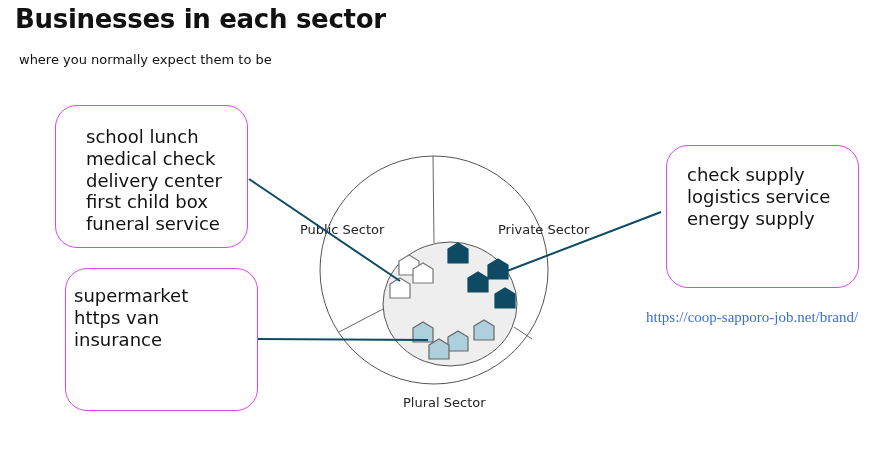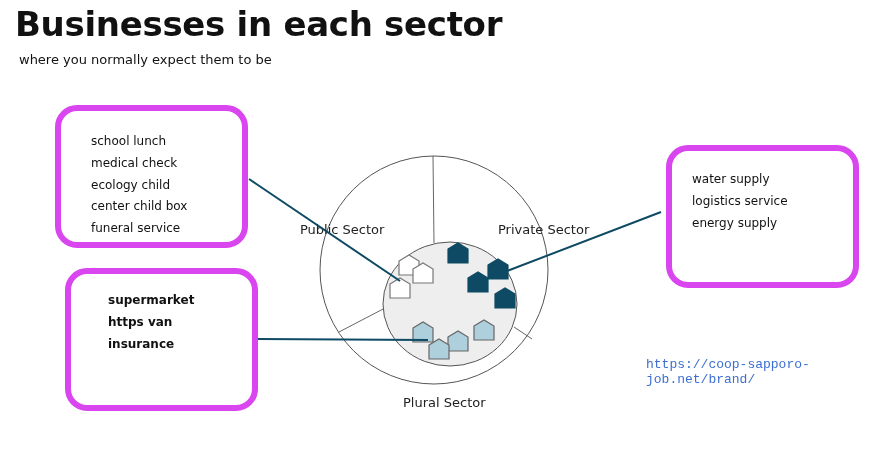--- a/index.html
+++ b/index.html
@@ -1,28 +1,28 @@
 <!DOCTYPE html>
 <html><head>
   <meta charset="utf-8">
   <style>
     html, body { margin: 0; padding: 0; background: #ffffff; }
     body { width: 886px; height: 453px; position: relative; overflow: hidden;
            font-family: "DejaVu Sans", sans-serif; color: #111; }
-    .title { position: absolute; left: 15px; top: 4px; font-size: 34px; font-weight: bold;
+    .title { position: absolute; left: 15px; top: 4px; font-size: 26px; font-weight: bold;
              font-family: "DejaVu Sans", sans-serif; letter-spacing: -0.3px; }
     .subtitle { position: absolute; left: 19px; top: 52px; font-size: 13px; color: #111; }
-    .box { position: absolute; border: 6px solid #d946ef; border-radius: 22px; background: #fff;
-           font-size: 12px; line-height: 21.8px; color: #111; box-sizing: border-box; }
+    .box { position: absolute; border: 1px solid #d946ef; border-radius: 22px; background: #fff;
+           font-size: 18px; line-height: 21.8px; color: #111; box-sizing: border-box; }
     .box ul { list-style: none; margin: 0; padding: 0; }
     #box-public { left: 55px; top: 105px; width: 193px; height: 143px; padding: 20px 0 0 30px; }
-    #box-plural { left: 65px; top: 268px; width: 193px; height: 143px; padding: 16px 0 0 37px; font-weight: bold; }
+    #box-plural { left: 65px; top: 268px; width: 193px; height: 143px; padding: 16px 0 0 8px; }
     #box-private { left: 666px; top: 145px; width: 193px; height: 143px; padding: 18px 0 0 20px; }
-    .url { position: absolute; left: 646px; top: 309px; font-size: 13px; color: #3c6fd1;
-           font-family: Liberation Mono, monospace; margin-top: 48px; }
+    .url { position: absolute; left: 646px; top: 309px; font-size: 15px; color: #3c6fd1;
+           font-family: Liberation Serif, serif; }
     svg#diagram { position: absolute; left: 0; top: 0; }
     .sector-label { font-family: "DejaVu Sans", sans-serif; font-size: 13px; fill: #222; }
   </style>
 </head>
 <body>
 
 <div class="title">Businesses in each sector</div>
 <div class="subtitle">where you normally expect them to be</div>
 
 <svg id="diagram" width="886" height="453">
@@ -55,35 +55,35 @@
 
   <line x1="249" y1="179" x2="400" y2="281" stroke="#0e4a63" stroke-width="2"></line>
   <line x1="661" y1="212" x2="507" y2="271" stroke="#0e4a63" stroke-width="2"></line>
   <line x1="258" y1="339" x2="428" y2="340" stroke="#0e4a63" stroke-width="2"></line>
 </svg>
 
 <div class="box" id="box-public">
   <ul>
     <li>school lunch</li>
     <li>medical check</li>
-    <li>ecology child</li>
-    <li>center child box</li>
+    <li>delivery center</li>
+    <li>first child box</li>
     <li>funeral service</li>
   </ul>
 </div>
 
 <div class="box" id="box-plural">
   <ul>
     <li>supermarket</li>
     <li>https van</li>
     <li>insurance</li>
   </ul>
 </div>
 
 <div class="box" id="box-private">
   <ul>
-    <li>water supply</li>
+    <li>check supply</li>
     <li>logistics service</li>
     <li>energy supply</li>
   </ul>
 </div>
 
 <a class="url">https://coop-sapporo-job.net/brand/</a>
 
 </body></html>

